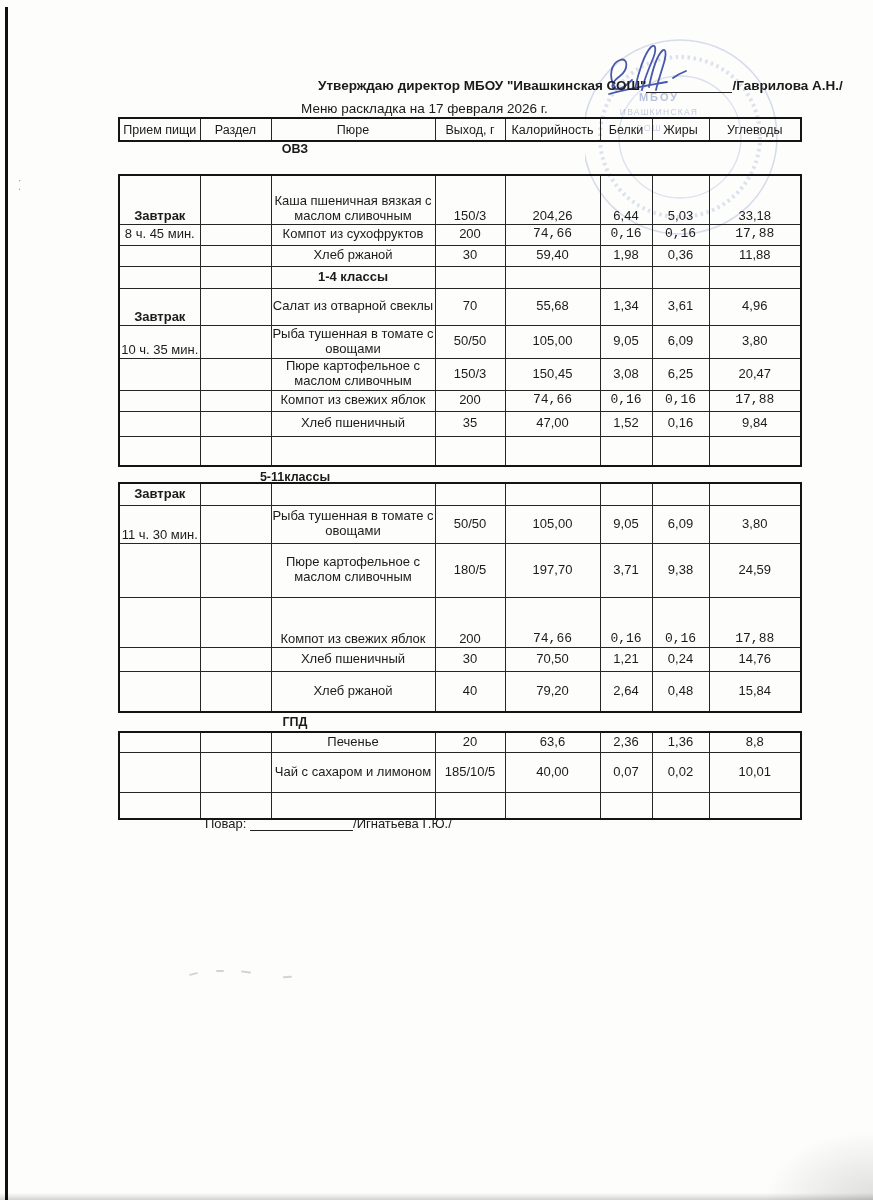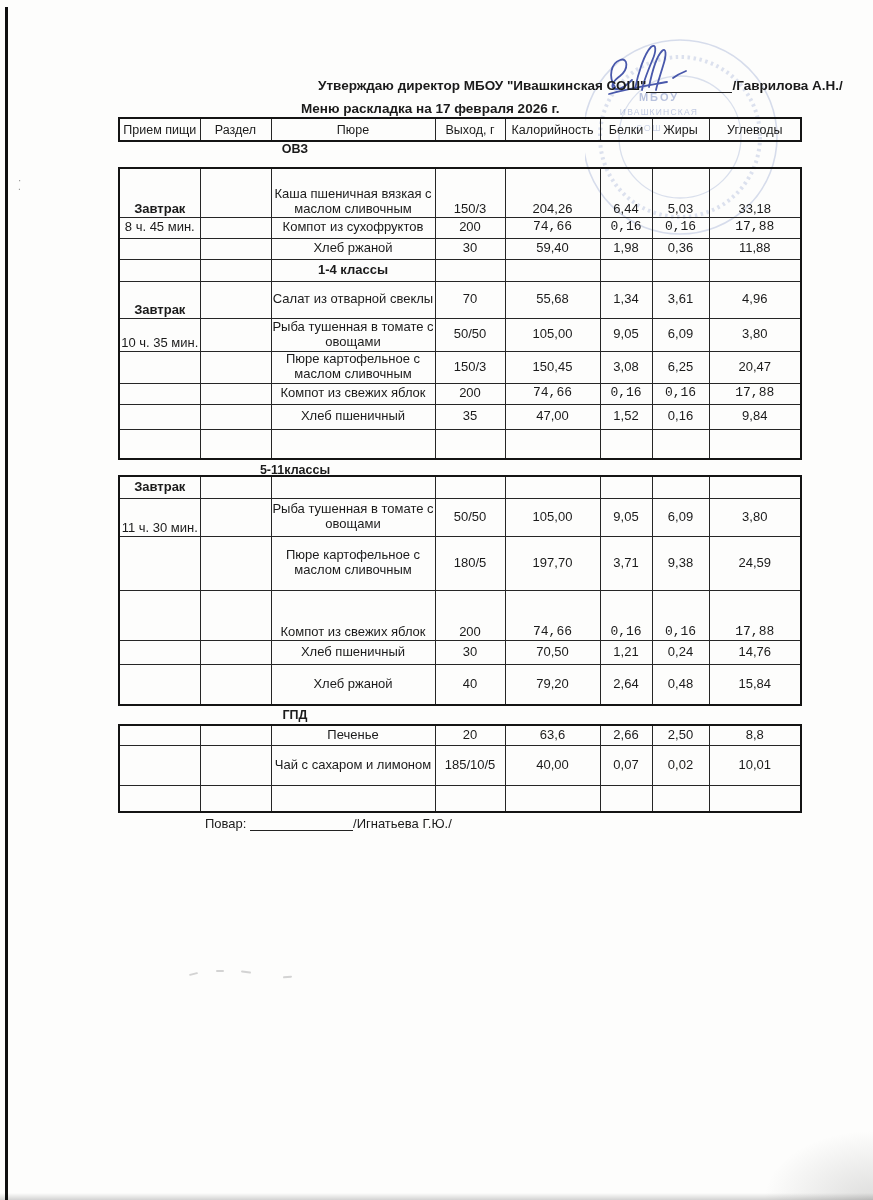--- a/index.html
+++ b/index.html
@@ -6,21 +6,21 @@
   #page{
     position:relative;width:873px;height:1200px;overflow:hidden;
     background:#fdfdfc;color:#1b1b1b;
     font-family:"Liberation Sans", sans-serif;
   }
   
   #scan-line{position:absolute;left:5px;top:7px;width:3px;height:1193px;background:#0f0f0f;}
   
   #approval-line{position:absolute;left:318px;top:78px;font-size:13.5px;font-weight:bold;white-space:nowrap;}
   #approval-line .uline{display:inline-block;width:86px;height:13px;border-bottom:1.4px solid #222;vertical-align:bottom;}
-  #menu-title{position:absolute;left:265px;top:101px;font-size:13.5px;font-weight:bold;padding-left:36px;}
+  #menu-title{position:absolute;left:265px;top:101px;font-size:13.5px;font-weight:normal;padding-left:36px;}
   
   #stamp{position:absolute;left:585px;top:30px;width:205px;height:205px;pointer-events:none;}
   #signature{position:absolute;left:599px;top:41px;width:100px;height:60px;}
   
   #doc-tables{position:absolute;left:118px;top:117px;width:682px;}
   table.menu{border-collapse:collapse;table-layout:fixed;width:682px;border:2px solid #141414;}
   table.menu td{border:1px solid #262626;padding:0;text-align:center;font-size:13px;line-height:1.12;overflow:hidden;}
   td.c-meal{font-weight:bold;font-size:13.5px;}
   td.c-time{font-weight:normal;font-size:11.5px;text-align:left;padding-left:3px;}
   td.c-dish{padding:0 2px;}
@@ -93,21 +93,21 @@
         <td>Пюре</td>
         <td>Выход, г</td>
         <td>Калорийность</td>
         <td>Белки</td>
         <td>Жиры</td>
         <td>Углеводы</td>
       </tr>
     </tbody>
       </table>
 
-    <div class="gap" style="height:25px">
+    <div class="gap" style="height:32px">
       <span class="seclabel">ОВЗ</span>
     </div>
 
     <table class="menu">
       <colgroup>
           <col style="width:81px">
           <col style="width:71px">
           <col style="width:164px">
           <col style="width:70px">
           <col style="width:95px">
@@ -313,22 +313,22 @@
           <col style="width:57px">
           <col style="width:92px">
         </colgroup>
       <tbody>
           <tr style="height:20px">
         <td></td>
         <td></td>
         <td class="c-dish">Печенье</td>
         <td>20</td>
         <td>63,6</td>
-        <td>2,66</td>
-        <td>2,50</td>
+        <td>2,36</td>
+        <td>1,36</td>
         <td>8,8</td>
       </tr>
       <tr style="height:40px">
         <td></td>
         <td></td>
         <td class="c-dish">Чай с сахаром и лимоном</td>
         <td>185/10/5</td>
         <td>40,00</td>
         <td>0,07</td>
         <td>0,02</td>

